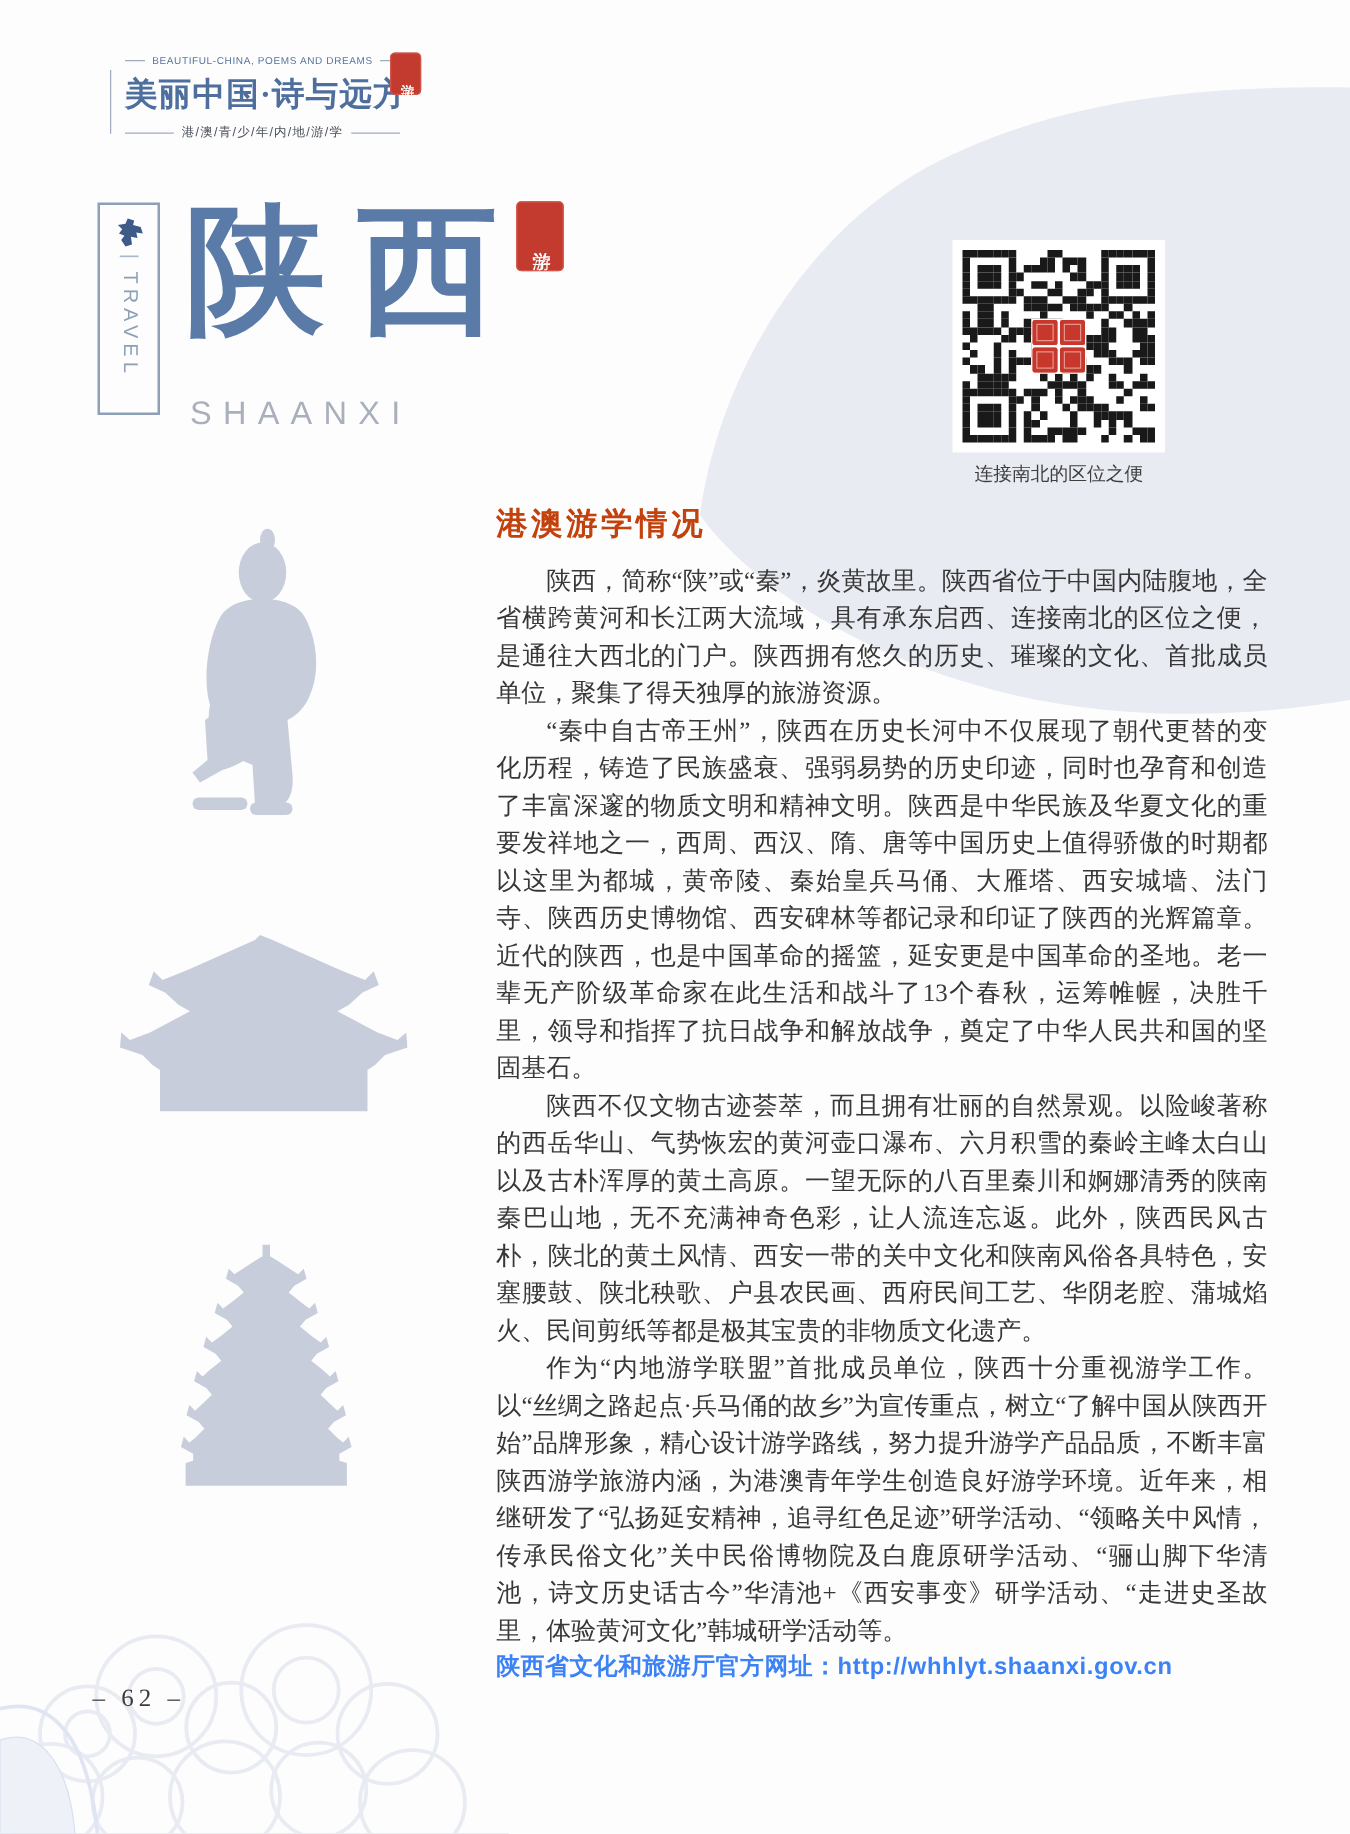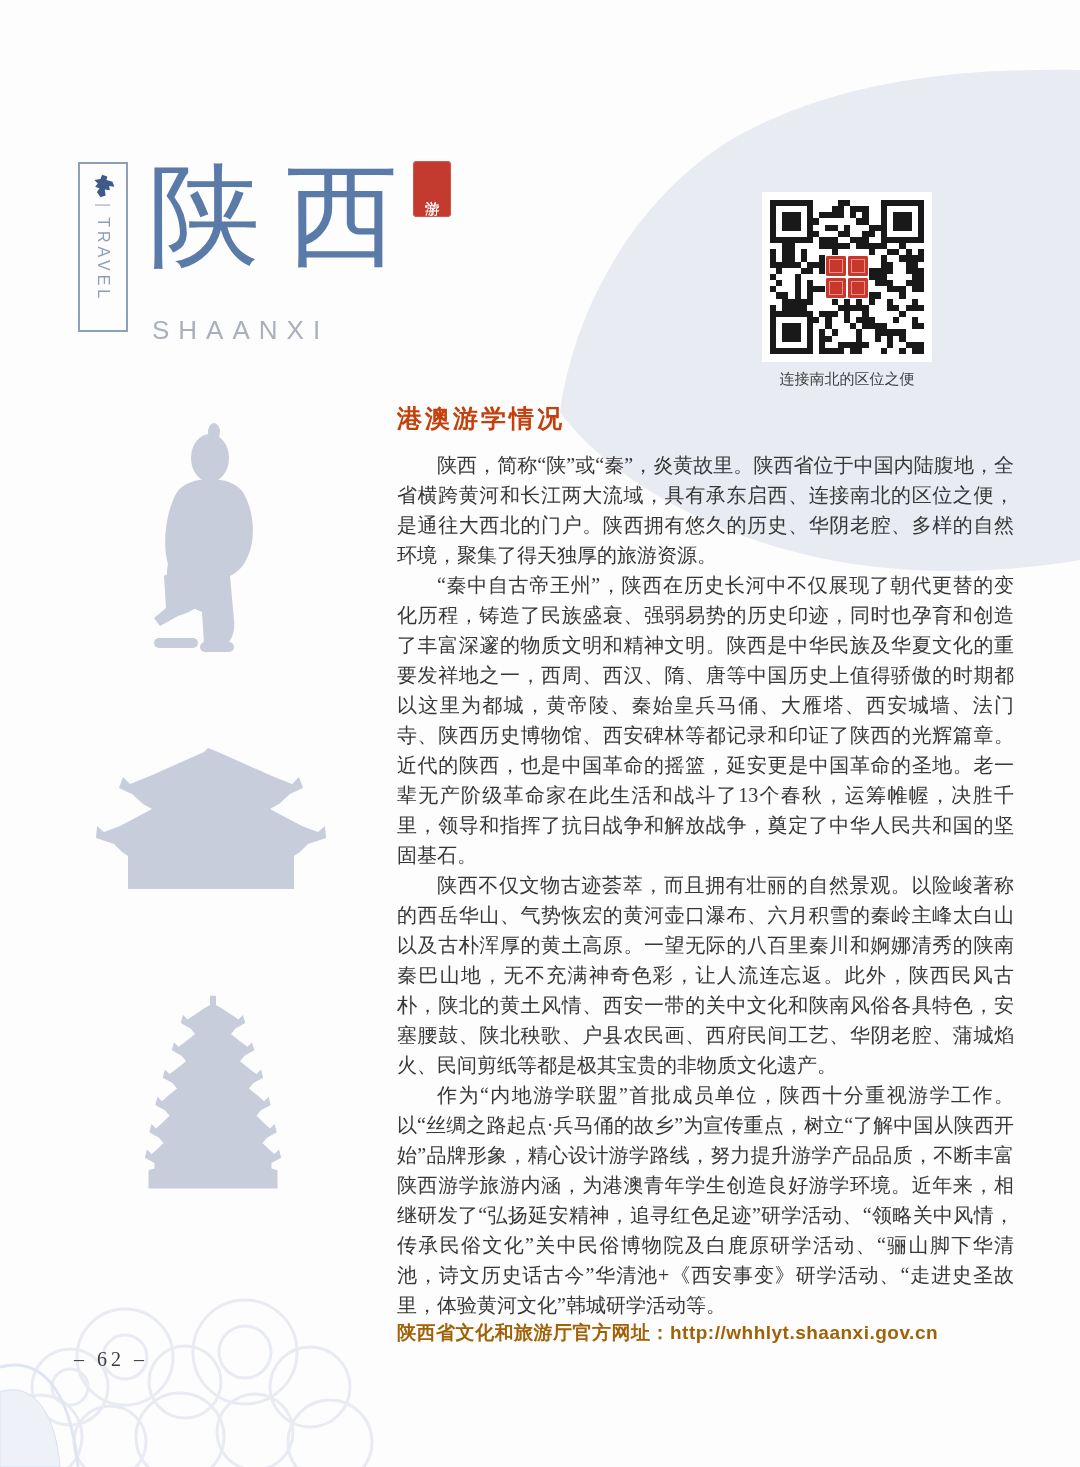--- a/index.html
+++ b/index.html
@@ -24,21 +24,21 @@
   .seal-hero{position:absolute;left:413px;top:161px;width:38px;height:56px;font-size:15px;line-height:1.1;z-index:2;}
 
   
   .travel-box{position:absolute;left:78px;top:162px;width:50px;height:170px;border:2px solid #8da0b5;
               box-sizing:border-box;display:flex;flex-direction:column;align-items:center;padding-top:9px;z-index:2;}
   .travel-text{writing-mode:vertical-rl;font-family:"Liberation Sans","DejaVu Sans",sans-serif;
                font-size:16px;letter-spacing:4px;color:#8da0b5;margin-top:4px;}
   .travel-divider{margin-bottom:6px;color:#aab8c8;}
 
   
-  .hero-title{position:absolute;left:148px;top:146px;font-size:112px;font-weight:normal;color:#5a7aa8;
+  .hero-title{position:absolute;left:148px;top:146px;font-size:112px;font-weight:bold;color:#5a7aa8;
               letter-spacing:26px;line-height:1.25;z-index:2;font-family:"Liberation Sans","DejaVu Sans",sans-serif;}
   .hero-sub{position:absolute;left:152px;top:299px;font-size:26px;letter-spacing:9px;color:#aab0bb;z-index:2;
             font-family:"Liberation Sans","DejaVu Sans",sans-serif;margin-top:16px;}
 
   
   .qr{position:absolute;left:762px;top:192px;width:170px;height:170px;background:#ffffff;padding:0;z-index:2;}
   .qr-grid{position:absolute;left:8px;top:8px;width:154px;height:154px;display:grid;
            grid-template-columns:repeat(25,1fr);grid-template-rows:repeat(25,1fr);}
   .qr-cell{background:transparent;}
   .qr-cell.b{background:#191919;}
@@ -47,21 +47,21 @@
   .qr-seal div{background:#c8372b;border-radius:2px;box-shadow:0 0 0 3px #c8372b inset, 0 0 0 4px #e4948d inset;}
   .qr-caption{position:absolute;left:752px;top:370px;width:190px;text-align:center;font-size:15px;color:#3e3e3e;z-index:2;}
 
   
   .section-heading{position:absolute;left:397px;top:402px;font-size:25px;font-weight:bold;color:#c2410c;
                    letter-spacing:3px;z-index:2;font-family:"Liberation Sans","DejaVu Sans",sans-serif;}
   .body-copy{position:absolute;left:397px;top:450px;width:617px;z-index:2;}
   .body-copy p{margin:0;font-size:20px;line-height:30px;text-align:justify;text-indent:2em;color:#373737;}
 
   
-  .footer-link{position:absolute;left:397px;top:1320px;font-size:19px;font-weight:bold;color:#a16207;z-index:2;
+  .footer-link{position:absolute;left:397px;top:1320px;font-size:19px;font-weight:bold;color:#3b82f6;z-index:2;
                font-family:"Liberation Sans","DejaVu Sans",sans-serif;letter-spacing:.5px;}
   .footer-link span{cursor:pointer;}
   .page-number{position:absolute;left:74px;top:1348px;font-size:20px;color:#3c3c3c;letter-spacing:4px;z-index:2;}
 </style>
 </head>
 <body>
 
 <div class="page">
 
   <svg class="bg-layer" width="1080" height="1467" aria-hidden="true">
@@ -100,20 +100,34 @@
         <circle cx="255" cy="160" r="38"></circle>
       <circle cx="330" cy="170" r="42"></circle>
         <circle cx="125" cy="85" r="22"></circle>
         <circle cx="245" cy="80" r="26"></circle>
       <circle cx="70" cy="115" r="18"></circle>
     </g>
     <path d="M0 120 C 30 110 55 135 60 195 L 0 195 Z" fill="#eef2f8" stroke="#d8e1f0"></path>
     <path d="M0 95 C 40 85 70 115 78 195" fill="none" stroke="#dfe6f2" stroke-width="3"></path>
   </svg>
 
+  <div class="brand">
+    <div class="brand-row">
+      <span class="hline"></span>
+      <span class="tagline">BEAUTIFUL-CHINA, POEMS AND DREAMS</span>
+      <span class="hline"></span>
+    </div>
+    <div class="brand-title">美丽中国·诗与远方</div>
+    <div class="brand-row">
+      <span class="hline"></span>
+      <span class="brand-sub">港/澳/青/少/年/内/地/游/学</span>
+      <span class="hline"></span>
+    </div>
+    <div class="seal seal-small">游学</div>
+  </div>
 
   <div class="travel-box">
     <svg width="26" height="26" viewBox="0 0 30 30" aria-hidden="true">
       <path fill="#3d5a88" d="M14 2 L20 4 L19 8 L26 10 L28 16 L22 15 L23 20 L17 19 L18 26 L12 28 L8 22 L11 18 L6 16 L9 12 L5 8 L12 7 Z"></path>
     </svg>
     <div class="travel-text"><span class="travel-divider">|</span><span>TRAVEL</span></div>
   </div>
 
   <div class="hero-title">陕西</div>
   <div class="seal seal-hero">游学</div>
@@ -751,21 +765,21 @@
       <div></div>
         <div></div>
       <div></div>
         <div></div>
     </div>
   </div>
   <div class="qr-caption">连接南北的区位之便</div>
 
   <div class="section-heading">港澳游学情况</div>
   <div class="body-copy">
-    <p>陕西，简称“陕”或“秦”，炎黄故里。陕西省位于中国内陆腹地，全省横跨黄河和长江两大流域，具有承东启西、连接南北的区位之便，是通往大西北的门户。陕西拥有悠久的历史、华阴老腔、多样的自然环境，聚集了得天独厚的旅游资源。</p>
+    <p>陕西，简称“陕”或“秦”，炎黄故里。陕西省位于中国内陆腹地，全省横跨黄河和长江两大流域，具有承东启西、连接南北的区位之便，是通往大西北的门户。陕西拥有悠久的历史、璀璨的文化、首批成员单位，聚集了得天独厚的旅游资源。</p>
     <p>“秦中自古帝王州”，陕西在历史长河中不仅展现了朝代更替的变化历程，铸造了民族盛衰、强弱易势的历史印迹，同时也孕育和创造了丰富深邃的物质文明和精神文明。陕西是中华民族及华夏文化的重要发祥地之一，西周、西汉、隋、唐等中国历史上值得骄傲的时期都以这里为都城，黄帝陵、秦始皇兵马俑、大雁塔、西安城墙、法门寺、陕西历史博物馆、西安碑林等都记录和印证了陕西的光辉篇章。近代的陕西，也是中国革命的摇篮，延安更是中国革命的圣地。老一辈无产阶级革命家在此生活和战斗了13个春秋，运筹帷幄，决胜千里，领导和指挥了抗日战争和解放战争，奠定了中华人民共和国的坚固基石。</p>
     <p>陕西不仅文物古迹荟萃，而且拥有壮丽的自然景观。以险峻著称的西岳华山、气势恢宏的黄河壶口瀑布、六月积雪的秦岭主峰太白山以及古朴浑厚的黄土高原。一望无际的八百里秦川和婀娜清秀的陕南秦巴山地，无不充满神奇色彩，让人流连忘返。此外，陕西民风古朴，陕北的黄土风情、西安一带的关中文化和陕南风俗各具特色，安塞腰鼓、陕北秧歌、户县农民画、西府民间工艺、华阴老腔、蒲城焰火、民间剪纸等都是极其宝贵的非物质文化遗产。</p>
     <p>作为“内地游学联盟”首批成员单位，陕西十分重视游学工作。以“丝绸之路起点·兵马俑的故乡”为宣传重点，树立“了解中国从陕西开始”品牌形象，精心设计游学路线，努力提升游学产品品质，不断丰富陕西游学旅游内涵，为港澳青年学生创造良好游学环境。近年来，相继研发了“弘扬延安精神，追寻红色足迹”研学活动、“领略关中风情，传承民俗文化”关中民俗博物院及白鹿原研学活动、“骊山脚下华清池，诗文历史话古今”华清池+《西安事变》研学活动、“走进史圣故里，体验黄河文化”韩城研学活动等。</p>
   </div>
 
   <div class="footer-link"><span>陕西省文化和旅游厅官方网址：</span><span>http://whhlyt.shaanxi.gov.cn</span></div>
   <div class="page-number">– 62 –</div>
 
 </div>
 

